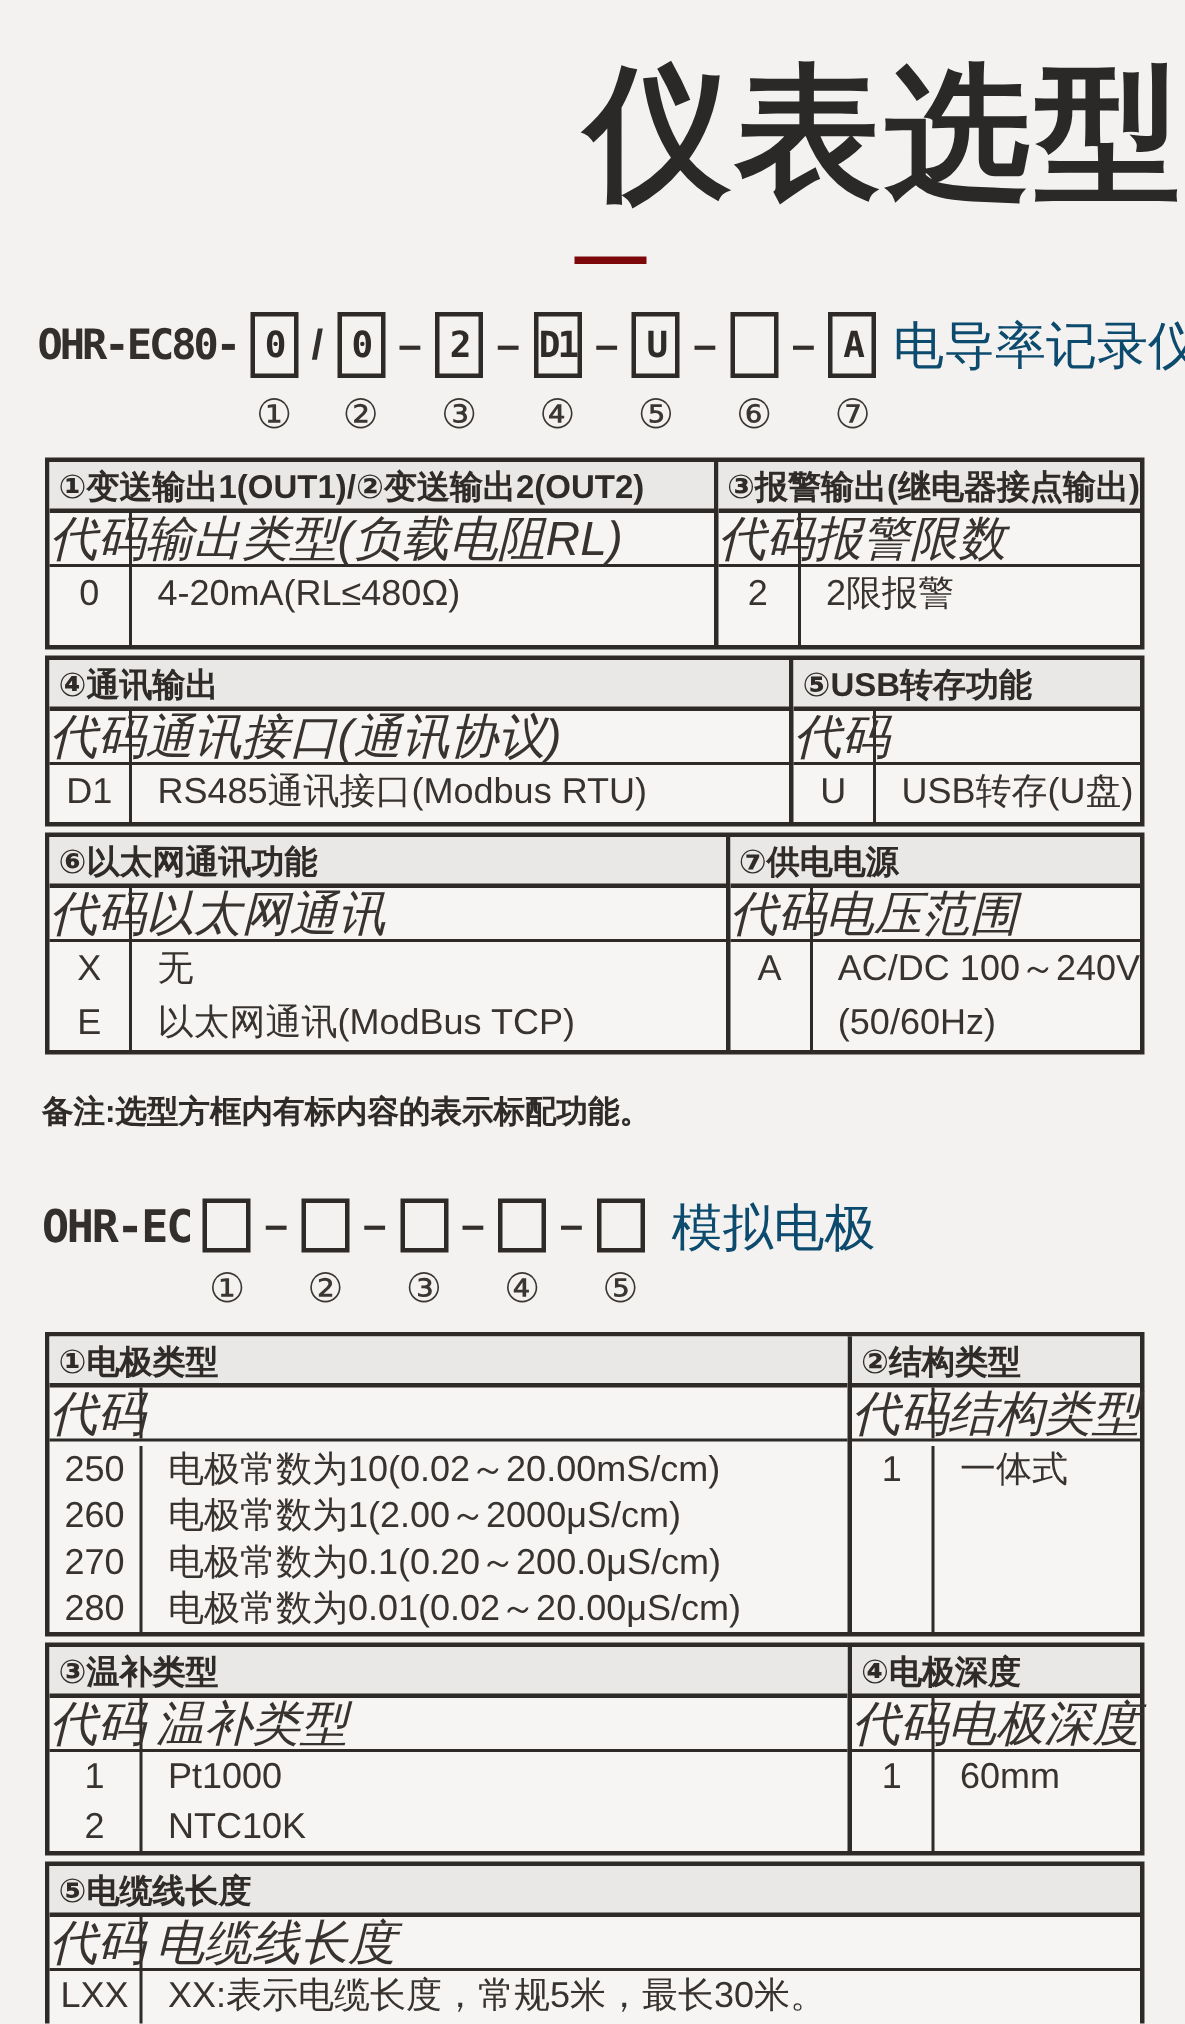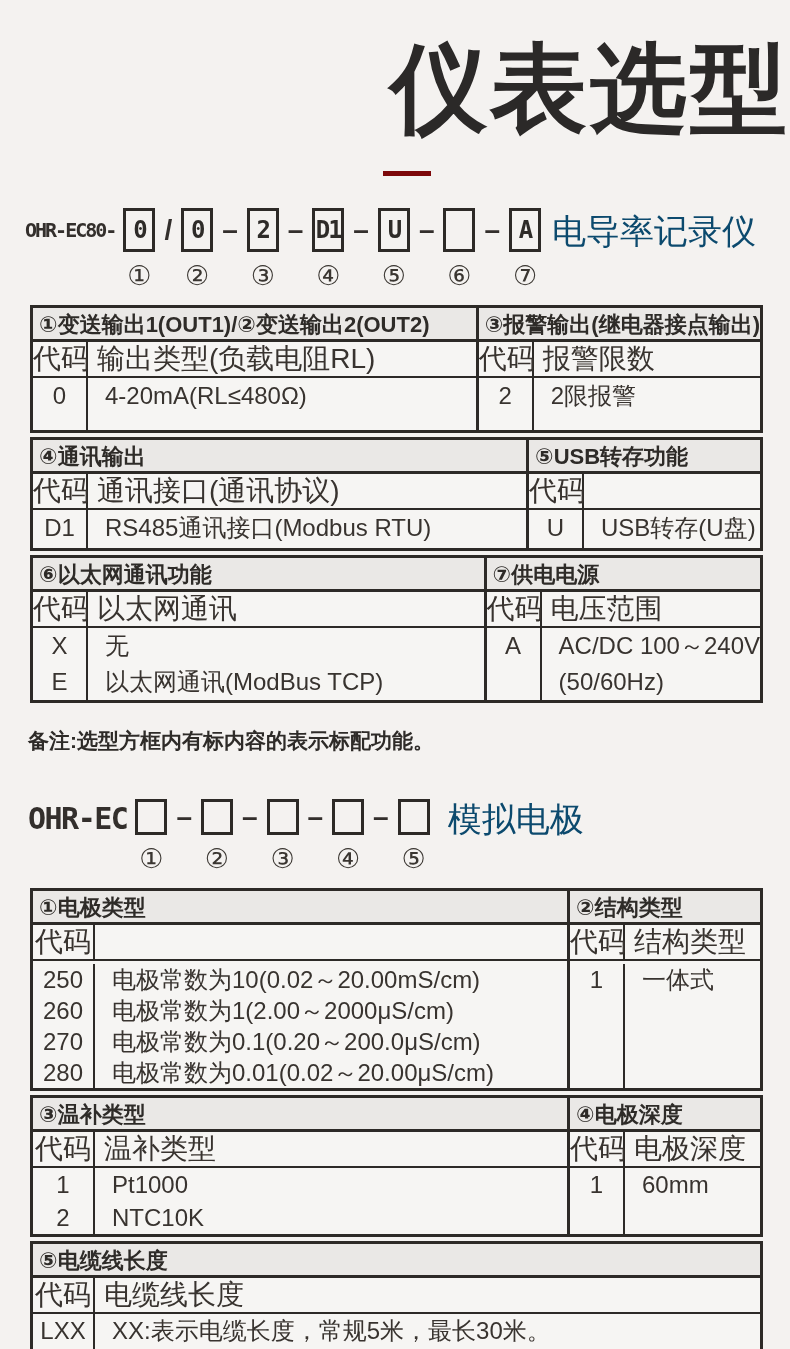--- a/index.html
+++ b/index.html
@@ -24,21 +24,21 @@
   }
   .title-underline{
     width:48px;height:5px;background:#7d080a;
     margin:34px auto 0 auto;margin-left:383px;
   }
   
   .code-row{display:flex;align-items:flex-start;margin:32px 0 0 25px;}
   .code-row.second{margin:44px 0 12px 28px;}
   .code-prefix{
     font-family:"DejaVu Sans Mono","Liberation Mono",monospace;
-    font-size:20px;font-weight:600;letter-spacing:-2px;
+    font-size:28px;font-weight:600;letter-spacing:-2px;
     line-height:44px;color:#332f2c;white-space:nowrap;
   }
   .second .code-prefix{font-size:30px;letter-spacing:-1.5px;line-height:40px;}
   .slot{display:flex;flex-direction:column;align-items:center;margin:0 8px;}
   .mbox{
     width:32px;height:44px;border:3px solid var(--bd);
     font-family:"DejaVu Sans Mono","Liberation Mono",monospace;
     font-size:24px;font-weight:700;letter-spacing:-2px;
     display:flex;align-items:center;justify-content:center;
     color:#2e2b28;background:transparent;white-space:nowrap;
@@ -55,21 +55,21 @@
   .half{display:flex;flex-direction:column;}
   .hleft{width:496px;border-right:3px solid var(--bd);}
   .hright{flex:1;border-radius:24px;}
   .hfull{width:100%;}
   .t2 .hleft{width:537px;}
   .sec-title{
     background:var(--hdrbg);border-bottom:3px solid var(--bd);
     height:34px;line-height:33px;padding-left:6px;
     font-size:22px;font-weight:700;color:#2e2b28;white-space:nowrap;
   }
-  .col-hdr{display:flex;border-bottom:2px solid var(--bd);height:36px;font-size:28px;}
+  .col-hdr{display:flex;border-bottom:2px solid var(--bd);height:36px;font-size:32px;font-style:italic;}
   .code-hd{width:55px;border-right:2px solid var(--bd);text-align:center;line-height:34px;white-space:nowrap;}
   .t2l .code-hd{width:62px;}
   .desc-hd{flex:1;padding-left:9px;line-height:34px;white-space:nowrap;}
   .block{display:flex;flex:1;font-size:24px;}
   .bcodes{width:55px;border-right:2px solid var(--bd);display:flex;flex-direction:column;align-items:center;}
   .t2l .bcodes{width:62px;}
   .bdescs{flex:1;display:flex;flex-direction:column;padding-left:17px;}
   .bline{line-height:36px;white-space:nowrap;}
   .sA .block{min-height:52px;}
   .sB .block{min-height:38px;}

